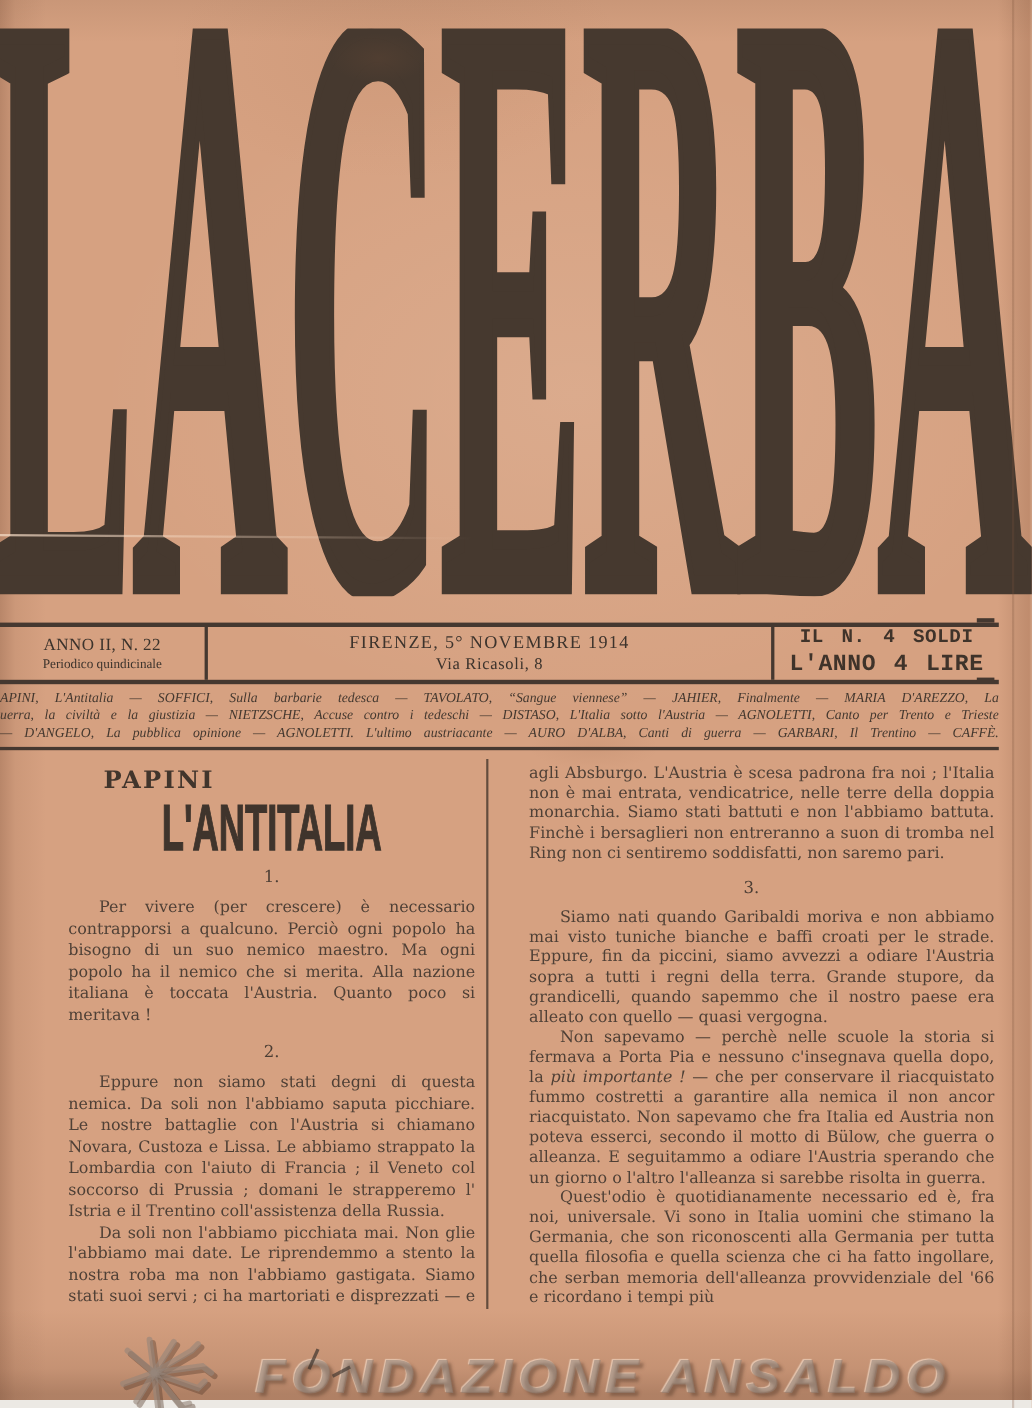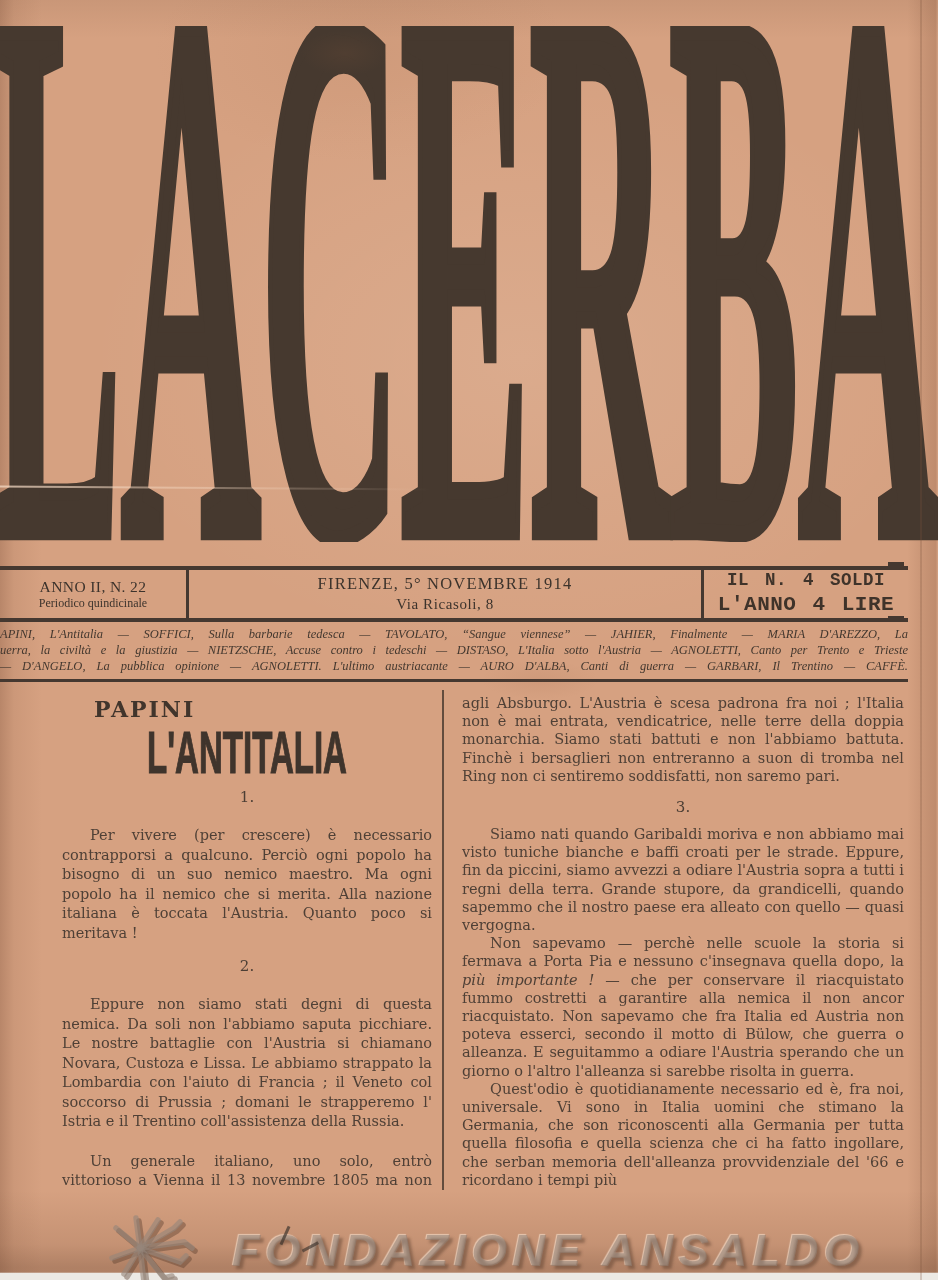--- a/index.html
+++ b/index.html
@@ -49,22 +49,22 @@
   .contents .line {line-height:15.8px; white-space:nowrap; text-align:justify; text-align-last:justify; overflow:hidden;}
   
   .columns {position:absolute; top:690px; left:0; width:908px; height:500px; display:flex; overflow:hidden;}
   .col-left {width:444px; box-sizing:border-box; padding:6px 10px 0 62px; border-right:2px solid rgba(66,52,42,0.78);}
   .col-right {flex:1; box-sizing:border-box; padding:4px 4px 0 18px;}
   .author {font-family:"DejaVu Serif", serif; font-weight:bold; font-size:22px; letter-spacing:2px; color:#41352c; margin-left:32px;}
   .title-svg {display:block; margin:6px auto 0;}
   .section-num {text-align:center; font-size:15px; color:#4c3e34; margin:14px 0 10px;}
   .col-right .section-num {margin:13px 0 9px;}
   .para {font-size:14.5px; color:#4f4036; text-align:justify; margin:0;}
-  .col-left  .para {line-height:19.5px;margin-top:20px;}
-  .col-right .para {line-height:18.2px;}
+  .col-left  .para {line-height:19.5px;}
+  .col-right .para {line-height:18.2px;margin-left:19px;}
   .indent {text-indent:28px;}
   
   .watermark {position:absolute; top:1212px; left:96px; display:flex; align-items:center; gap:16px; pointer-events:none;}
   .wm-text {
     font-family:"Liberation Sans", sans-serif; font-weight:bold; font-style:italic;
     font-size:46px; letter-spacing:5px; transform:scaleY(0.95); transform-origin:left center;
     color:rgba(143,128,117,0.55);
     text-shadow:3px 3px 3px rgba(84,58,42,0.45), -1px -1px 1px rgba(255,238,222,0.55);
     white-space:nowrap;
   }
@@ -118,21 +118,20 @@
   <div class="columns">
     <div class="col-left">
       <div class="author">PAPINI</div>
       <svg class="title-svg" width="206" height="46" viewBox="0 0 206 31" preserveAspectRatio="none">
         <text x="3" y="30" font-size="40" font-family="Liberation Sans, sans-serif" font-weight="bold" fill="#3f342c" stroke="#3f342c" stroke-width="0.8" textLength="200" lengthAdjust="spacingAndGlyphs">L'ANTITALIA</text>
       </svg>
       <div class="section-num">1.</div>
       <p class="para indent">Per vivere (per crescere) è necessario contrapporsi a qualcuno. Perciò ogni popolo ha bisogno di un suo nemico maestro. Ma ogni popolo ha il nemico che si merita. Alla nazione italiana è toccata l'Austria. Quanto poco si meritava !</p>
       <div class="section-num">2.</div>
       <p class="para indent">Eppure non siamo stati degni di questa nemica. Da soli non l'abbiamo saputa picchiare. Le nostre battaglie con l'Austria si chiamano Novara, Custoza e Lissa. Le abbiamo strappato la Lombardia con l'aiuto di Francia ; il Veneto col soccorso di Prussia ; domani le strapperemo l' Istria e il Trentino coll'assistenza della Russia.</p>
-      <p class="para indent">Un generale italiano, uno solo, entrò vittorioso a Vienna il 13 novembre 1805 ma non già in nome d'Italia — e lo seguivano soldati francesi.</p>
       <p class="para indent">Da soli non l'abbiamo picchiata mai. Non glie l'abbiamo mai date. Le riprendemmo a stento la nostra roba ma non l'abbiamo gastigata. Siamo stati suoi servi ; ci ha martoriati e disprezzati — e non abbiamo rotto il muso</p>
     </div>
     <div class="col-right">
       <p class="para">agli Absburgo. L'Austria è scesa padrona fra noi ; l'Italia non è mai entrata, vendicatrice, nelle terre della doppia monarchia. Siamo stati battuti e non l'abbiamo battuta. Finchè i bersaglieri non entreranno a suon di tromba nel Ring non ci sentiremo soddisfatti, non saremo pari.</p>
       <div class="section-num">3.</div>
       <p class="para indent">Siamo nati quando Garibaldi moriva e non abbiamo mai visto tuniche bianche e baffi croati per le strade. Eppure, fin da piccini, siamo avvezzi a odiare l'Austria sopra a tutti i regni della terra. Grande stupore, da grandicelli, quando sapemmo che il nostro paese era alleato con quello — quasi vergogna.</p>
       <p class="para indent"><span>Non sapevamo — perchè nelle scuole la storia si fermava a Porta Pia e nessuno c'insegnava quella dopo, la </span><i>più importante !</i><span> — che per conservare il riacquistato fummo costretti a garantire alla nemica il non ancor riacquistato. Non sapevamo che fra Italia ed Austria non poteva esserci, secondo il motto di Bülow, che guerra o alleanza. E seguitammo a odiare l'Austria sperando che un giorno o l'altro l'alleanza si sarebbe risolta in guerra.</span></p>
       <p class="para indent">Quest'odio è quotidianamente necessario ed è, fra noi, universale. Vi sono in Italia uomini che stimano la Germania, che son riconoscenti alla Germania per tutta quella filosofia e quella scienza che ci ha fatto ingollare, che serban memoria dell'alleanza provvidenziale del '66 e ricordano i tempi più</p>
     </div>
   </div>

